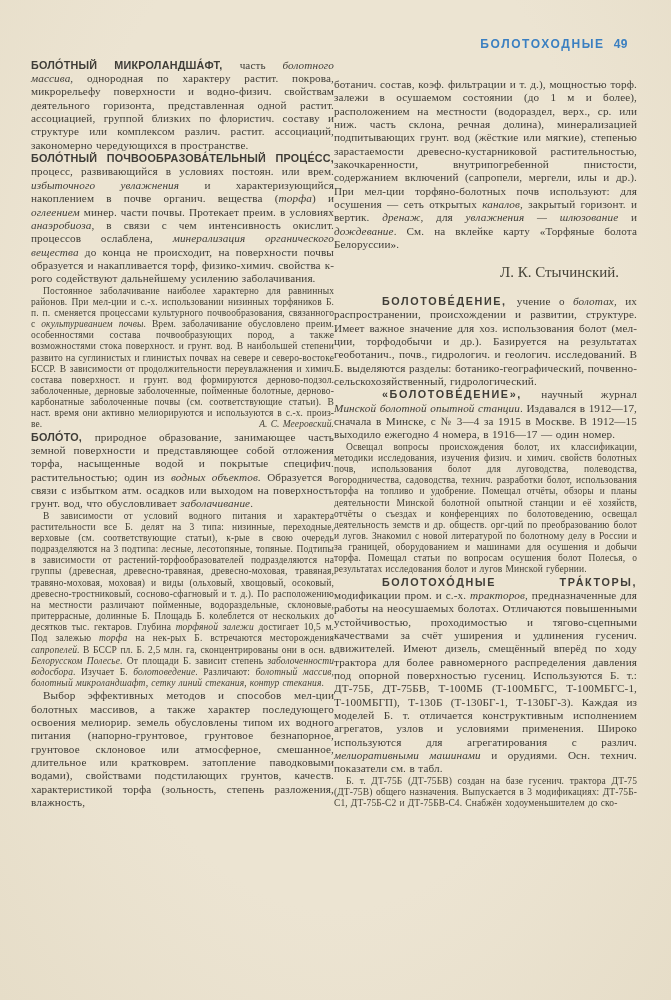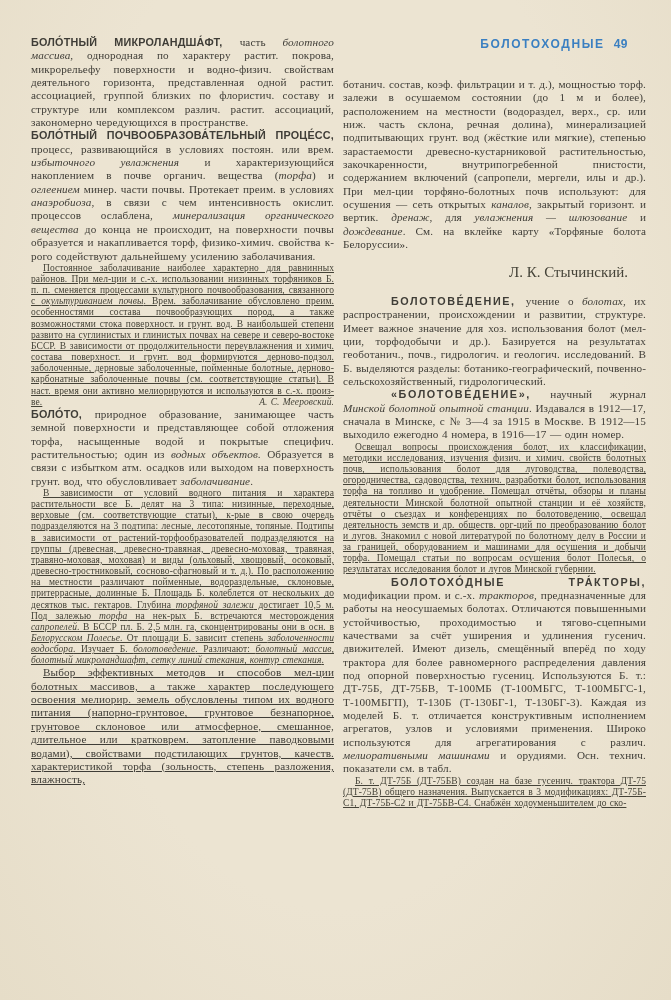--- a/index.html
+++ b/index.html
@@ -22,32 +22,32 @@
     top:37px;
     right:43px;
     font-family:"Liberation Sans", sans-serif;
     font-weight:bold;
     font-size:12px;
     letter-spacing:1.6px;
     color:#3a7fc1;
     white-space:nowrap;
   }
   .running-head .rh-page{margin-left:9px;letter-spacing:0.5px;}
-  .cols{display:flex;gap:9px;}
+  .cols{display:flex;align-items:flex-end;}
   .col{width:303px;}
   .col-right{padding-top:42px;}
   p.para{
     margin:0;
     text-align:justify;
     letter-spacing:0.1px;
     word-spacing:0.6px;
   }
   p.main{font-size:11.2px;line-height:13.35px;}
   p.small{font-size:9.5px;line-height:11.15px;color:#454338;}
-  p.indent{text-indent:12px;text-decoration:underline;}
+  p.indent{text-indent:12px;}
   .hw{
     font-family:"Liberation Sans", sans-serif;
     font-weight:bold;
     font-size:10.8px;
     letter-spacing:0.2px;
   }
   .hw.sp{letter-spacing:1.6px;padding-left:48px;}
   .it{font-style:italic;}
   .sig{
     float:right;

